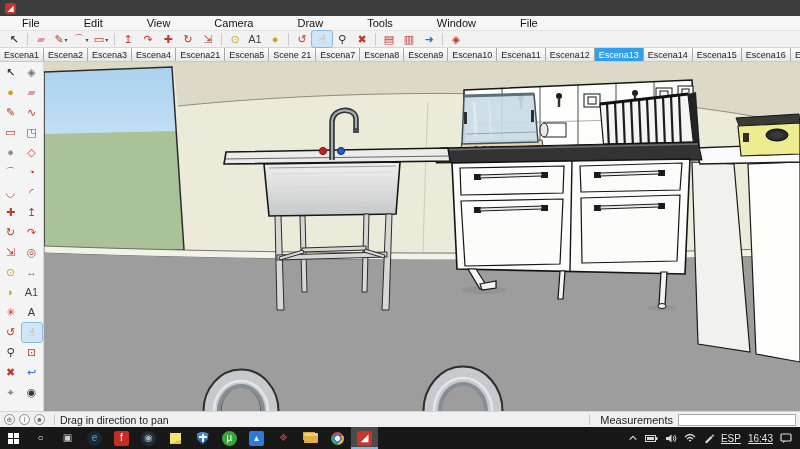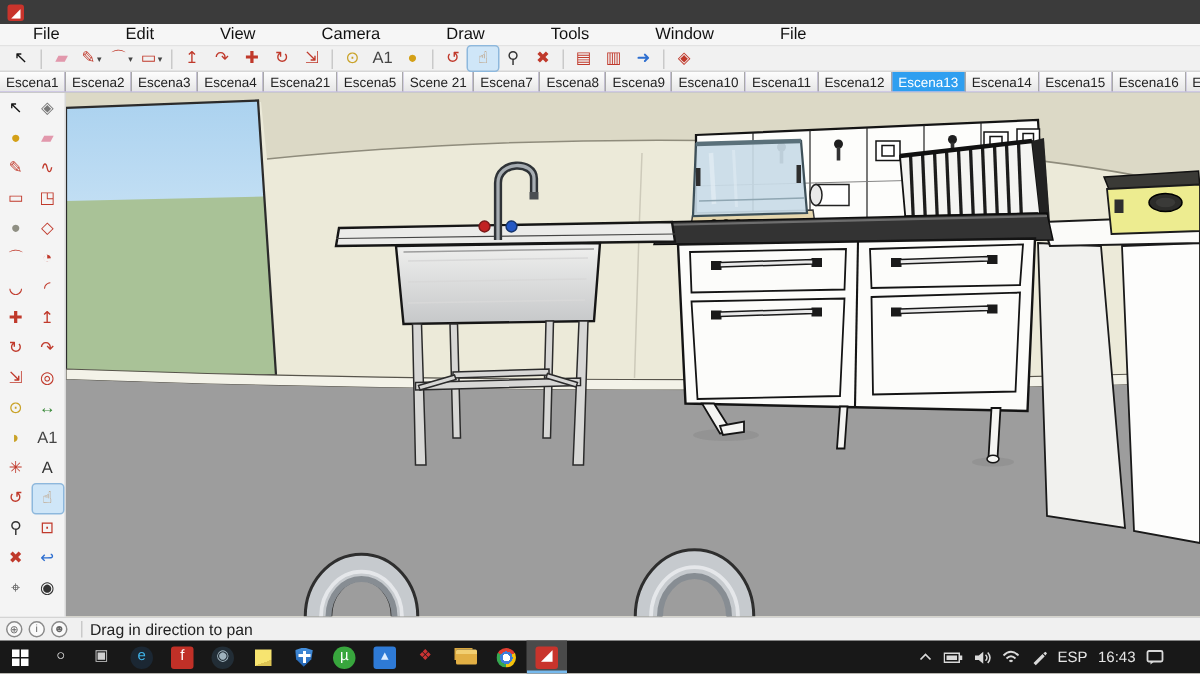--- a/index.html
+++ b/index.html
@@ -55,21 +55,21 @@
   .tk.chrome::before { content:""; width:13px; height:13px; border-radius:50%;
     background:radial-gradient(circle,#fff 0 2.5px,#3e7ddb 2.5px 4.2px,rgba(0,0,0,0) 4.2px),
                conic-gradient(from -60deg,#e23e31 0 120deg,#f4c20d 120deg 240deg,#35a851 240deg 360deg); }
   .tk.folder::before { content:""; width:14px; height:10px; border-radius:1px;
     background:linear-gradient(#f2cf72 30%,#e2af44 30%); box-shadow:-2px -2px 0 -1px #d9a73f; }
   .tk.notes::before { content:""; width:11px; height:11px; background:linear-gradient(160deg,#f7e470 72%,#ddc453 72%); }
   .tk.defender::before { content:""; width:12px; height:13px;
     background:linear-gradient(#fff,#fff) 50% 42%/8px 2px no-repeat, linear-gradient(#fff,#fff) 50% 42%/2px 8px no-repeat,
                linear-gradient(#4590dd,#1f5fae);
     clip-path:polygon(50% 0,100% 15%,92% 62%,50% 100%,8% 62%,0 15%); }
-  .tray { margin-left:auto; display:flex; align-items:center; gap:7px; padding-right:24px; font-size:10px; color:#e6e6e6; }
+  .tray { margin-left:auto; display:flex; align-items:center; gap:7px; padding-right:8px; font-size:10px; color:#e6e6e6;text-decoration:underline; }
   .tray svg { display:block; }
 </style>
 </head>
 <body>
 
 <div class="titlebar">
   <span class="su-logo">◢</span>
 </div>
 
 <div class="menubar">
@@ -567,20 +567,25 @@
 
 <div class="statusbar">
   <span style="display:flex">
 
   <span class="scirc">⊕</span>
       <span class="scirc">i</span>
       <span class="scirc">☻</span>
     </span>
   <span class="sdiv"></span>
   <span class="hint">Drag in direction to pan</span>
+  <span class="meas">
+    <span class="sdiv"></span>
+    <span>Measurements</span>
+    <input value="" style="">
+  </span>
 </div>
 
 <div class="taskbar">
   <span style="display:flex">
 
   <span class="tk start"></span>
       <span class="tk">
         <span class="tkg" style="color: rgb(232, 232, 232);">○</span>
       </span>
       <span class="tk">

